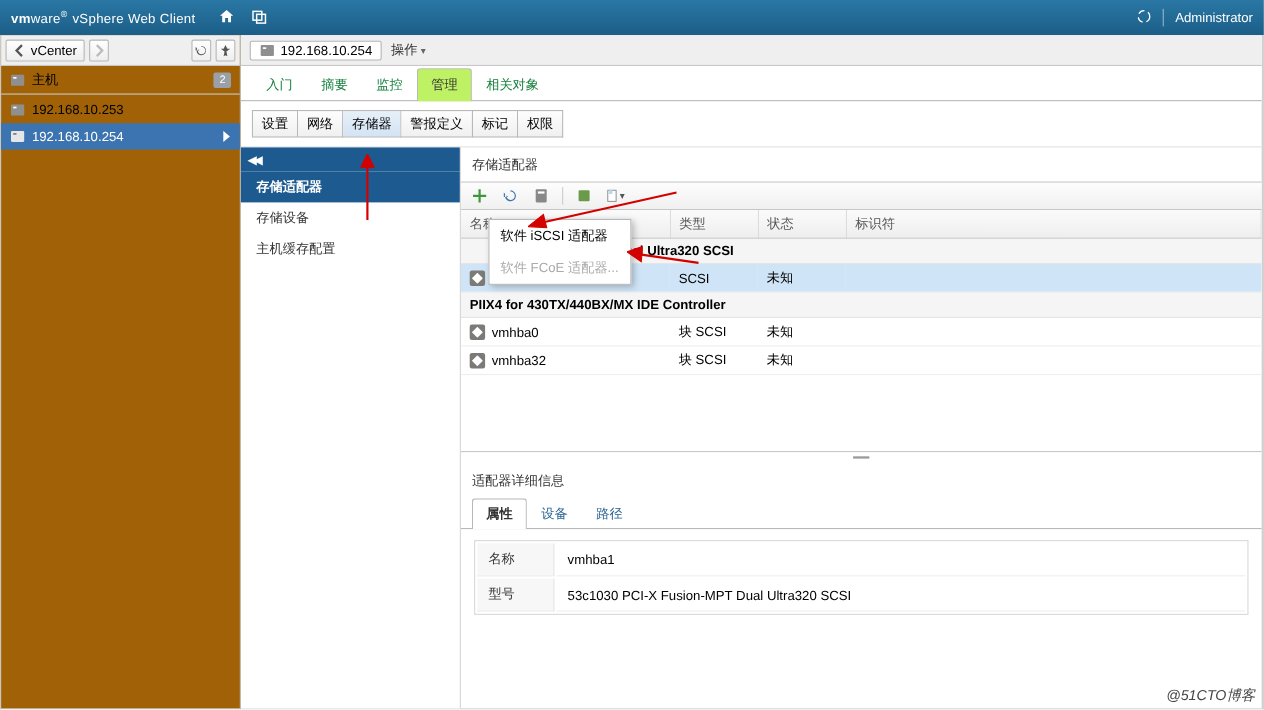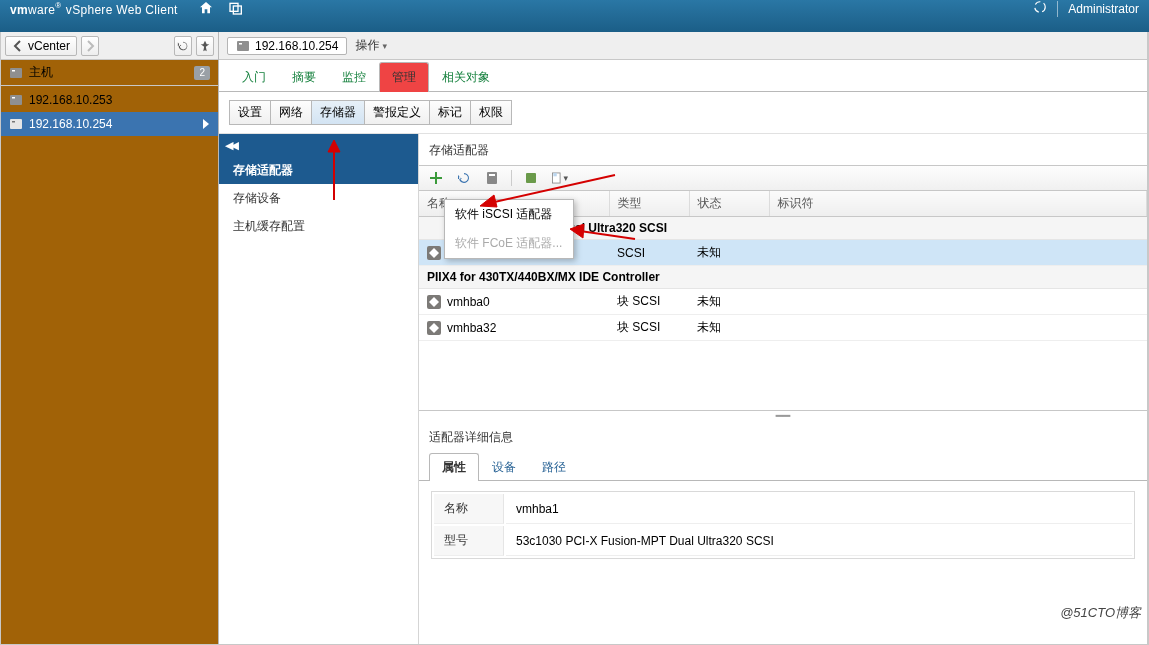--- a/index.html
+++ b/index.html
@@ -1,18 +1,18 @@
 <!DOCTYPE html>
 <html><head>
 <meta charset="utf-8">
 <style>
   * { box-sizing: border-box; font-family: "Helvetica Neue", Arial, sans-serif; font-size: 12px; }
   html, body { margin:0; padding:0; width:1149px; height:645px; background:#fff; overflow:hidden; }
   
-  .topbar { height:32px; background:linear-gradient(#2a77a5,#1b5e87); color:#fff; display:flex; align-items:flex-start; padding:0 10px; }
+  .topbar { height:32px; background:linear-gradient(#2a77a5,#1b5e87); color:#fff; display:flex; align-items:center; padding:0 10px; }
   .brand { font-size:15px; letter-spacing:.3px; }
   .brand b { font-weight:700; }
   .top-icons { margin-left:20px; display:flex; gap:14px; }
   .top-icon svg { width:16px; height:16px; fill:#fff; }
   .top-right { margin-left:auto; display:flex; align-items:center; gap:10px; }
   .spinner svg { width:14px; height:14px; }
   .sep { width:1px; height:16px; background:rgba(255,255,255,.5); }
 
   
   .shell { display:flex; height:calc(645px - 32px); border:1px solid #c8c8c8; border-top:none; }
@@ -33,21 +33,21 @@
 
   
   .content { flex:1; display:flex; flex-direction:column; border-right:1px solid #c8c8c8;}
   .crumb { height:28px; border-bottom:1px solid #c8c8c8; background:#efefef; display:flex; align-items:center; padding:0 8px; gap:8px; }
   .crumb-box { background:#fff; border:1px solid #b5b5b5; padding:1px 8px; border-radius:2px; display:flex; align-items:center; gap:5px;}
   .action-btn { display:flex; align-items:center; cursor:pointer; color:#333;}
   .action-btn::after{content:"▾"; font-size:9px; margin-left:3px; color:#666;}
 
   .tabs { height:32px; display:flex; align-items:flex-end; padding:0 10px 0 10px; gap:0; border-bottom:1px solid #b8b8b8; background:#fff;}
   .tab { padding:6px 12px 6px; color:#15803d; cursor:pointer; border:1px solid transparent; border-bottom:none; position:relative; top:1px;}
-  .tab.active { color:#333; border-color:#b8b8b8; background:#ef4444; border-top-left-radius:3px; border-top-right-radius:3px;text-align:right;}
+  .tab.active { color:#333; border-color:#b8b8b8; background:#bef264; border-top-left-radius:3px; border-top-right-radius:3px;text-align:right;}
 
   .subtoolbar { padding:8px 10px; display:flex; gap:0;}
   .seg { border:1px solid #b8b8b8; padding:3px 8px; cursor:pointer; background:linear-gradient(#fdfdfd,#f0f0f0);}
   .seg + .seg { border-left:none; }
   .seg.active { background:linear-gradient(#e7f0f8,#d3e4f3); }
 
   .body2 { flex:1; display:flex; border-top:1px solid #e1e1e1; position:relative;}
   .side2 { width:200px; border-right:1px solid #d5d5d5; background:#fff;}
   .side2-top { height:22px; background:#1d5a8f; display:flex; align-items:center; padding:0 6px;}
   .collapse-ico { color:#fff; font-size:11px; letter-spacing:-3px; cursor:pointer;}
@@ -84,21 +84,21 @@
   
   .popup { position:absolute; left:444px; top:199px; width:130px; background:#fff; border:1px solid #b8b8b8; box-shadow:2px 2px 6px rgba(0,0,0,.25); z-index:50;}
   .popup-item { padding:6px 10px; cursor:pointer;}
   .popup-item.disabled { color:#aaa; cursor:default;}
 
   
   .arrow { position:absolute; z-index:100; pointer-events:none;}
   .arrow line, .arrow path, .arrow polygon { stroke:#d40000; fill:#d40000;}
 
   
-  .watermark { position:absolute; right:8px; bottom:23px; color:#444; font-style:italic; font-size:13px;}
+  .watermark { position:absolute; right:8px; bottom:4px; color:#444; font-style:italic; font-size:13px;}
 </style>
 </head>
 <body>
 
 <div class="topbar">
   <span class="brand">
     <b>vm</b><span>ware</span><sup style="font-size:8px">®</sup>
     <span>vSphere Web Client</span>
   </span>
   <span class="top-icons">

